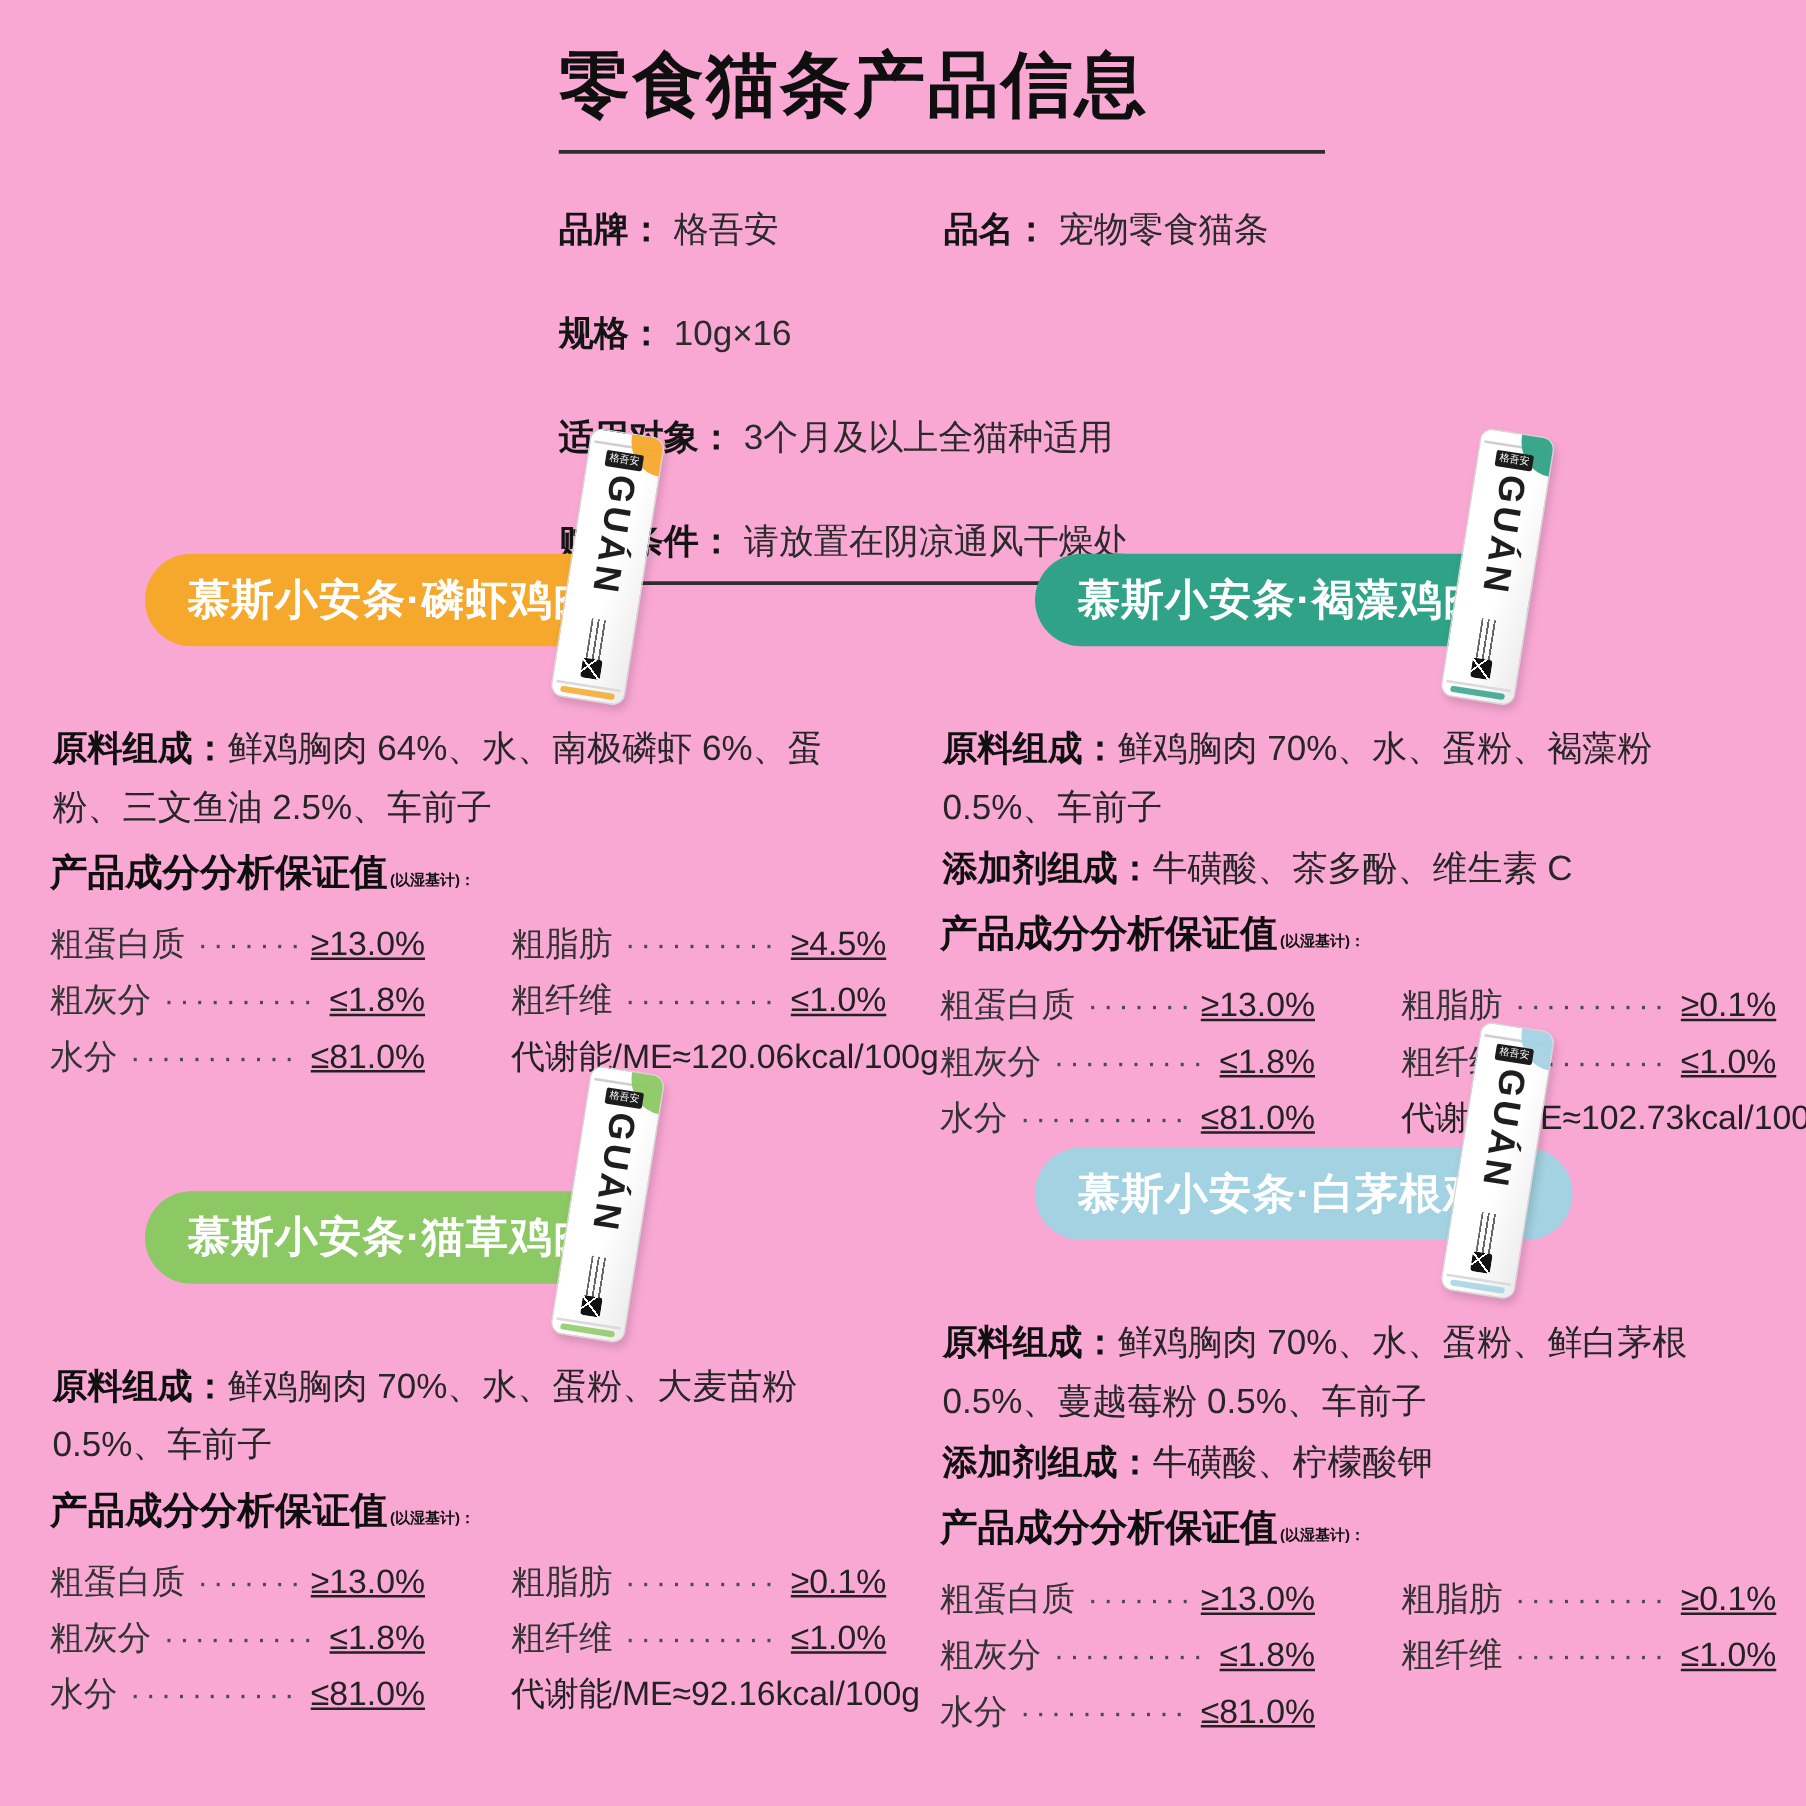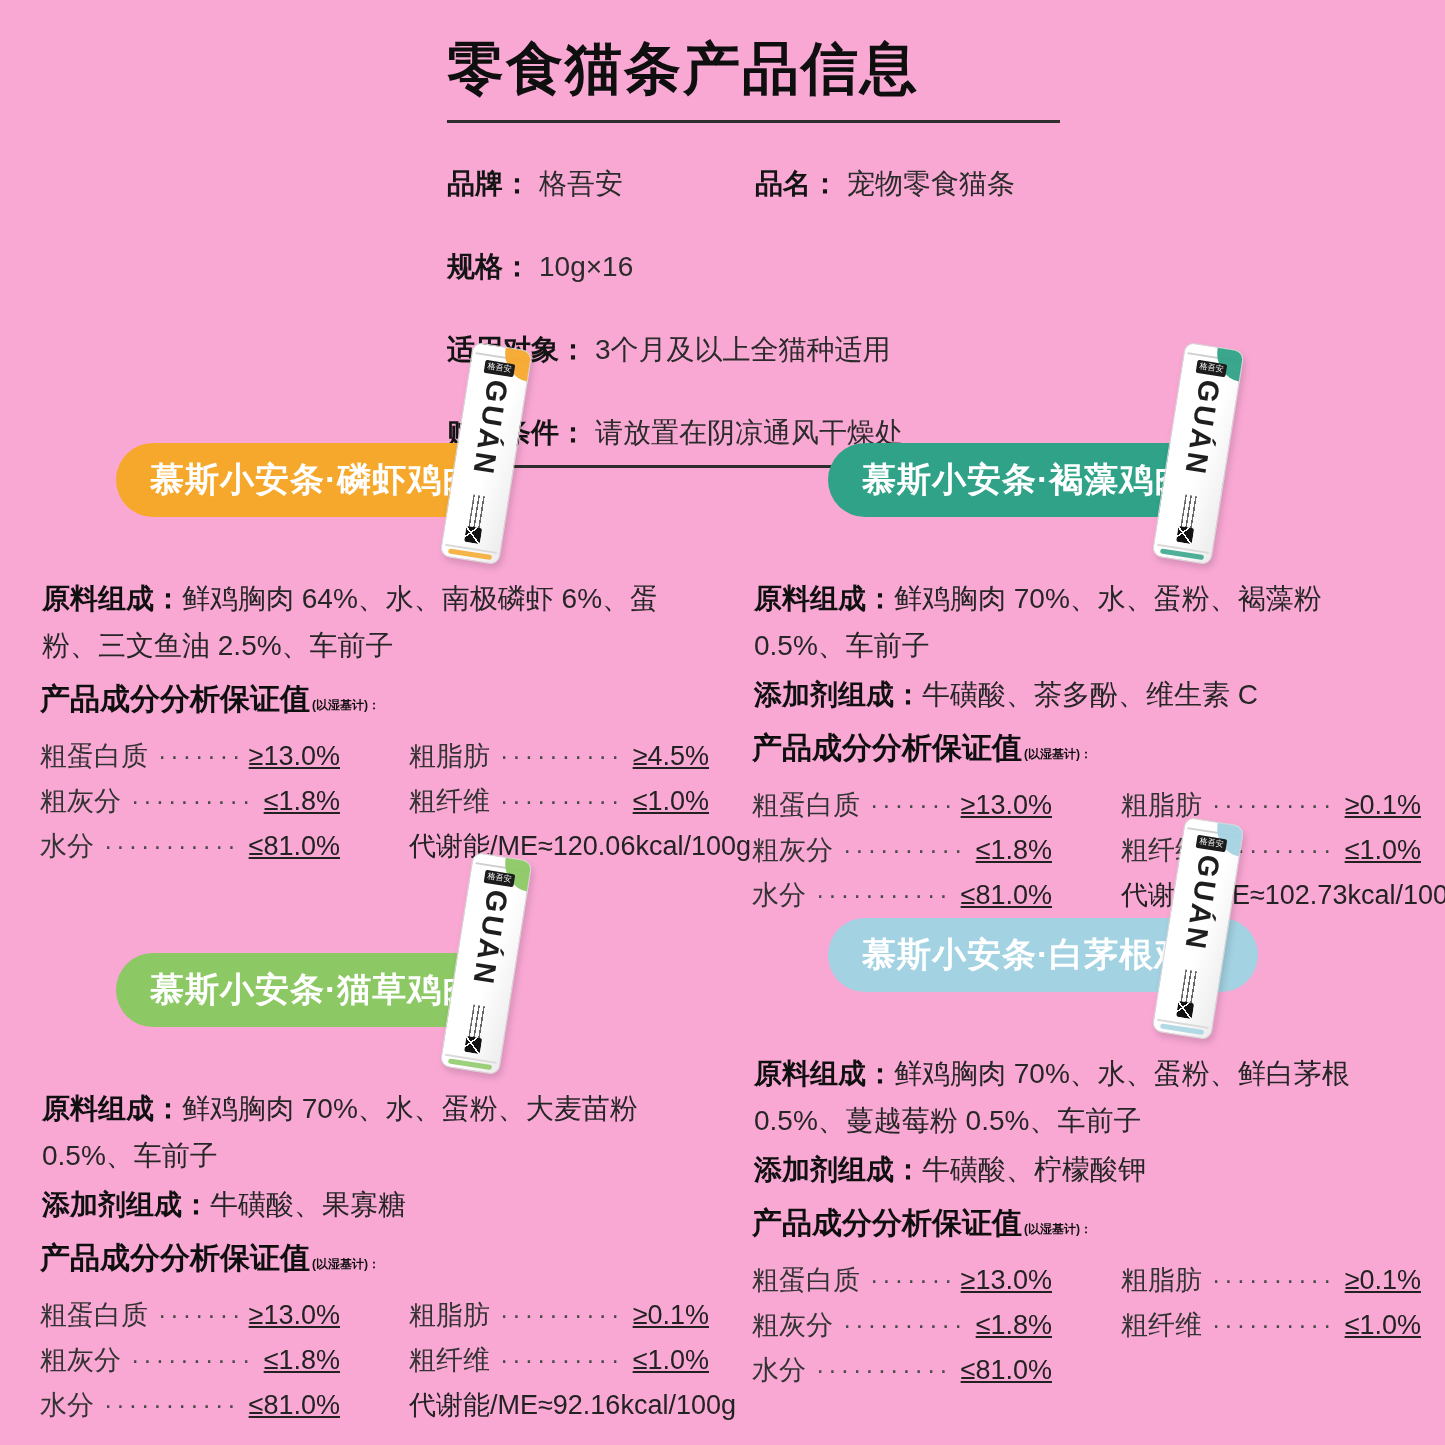--- a/index.html
+++ b/index.html
@@ -227,21 +227,20 @@
           <span class="stick-accent" style="background-color: rgb(140, 200, 99);"></span>
           <span class="stick-logo">格吾安</span>
           <span class="stick-guan">GUÁN</span>
           <span class="stick-smalltext"></span>
           <span class="stick-mark"></span>
           <span class="stick-bottom" style="background-color: rgb(140, 200, 99);"></span>
         </div>
       </div>
     </div>
     <p class="line"><span class="blabel">原料组成：</span><span class="btext">鲜鸡胸肉 70%、水、蛋粉、大麦苗粉 0.5%、车前子</span></p>
-    <p class="line"><span class="blabel">添加剂组成：</span><span class="btext">牛磺酸、果寡糖</span></p>
     <p class="antitle"><span class="at">产品成分分析保证值</span><span class="an">(以湿基计)：</span></p>
     <div>
       <div class="anrow">
         <div class="ancell">
             <span class="anlbl">粗蛋白质</span>
             <span class="dots"></span>
             <span class="anval">≥13.0%</span>
           </div>
         <div class="ancell">
             <span class="anlbl">粗脂肪</span>

